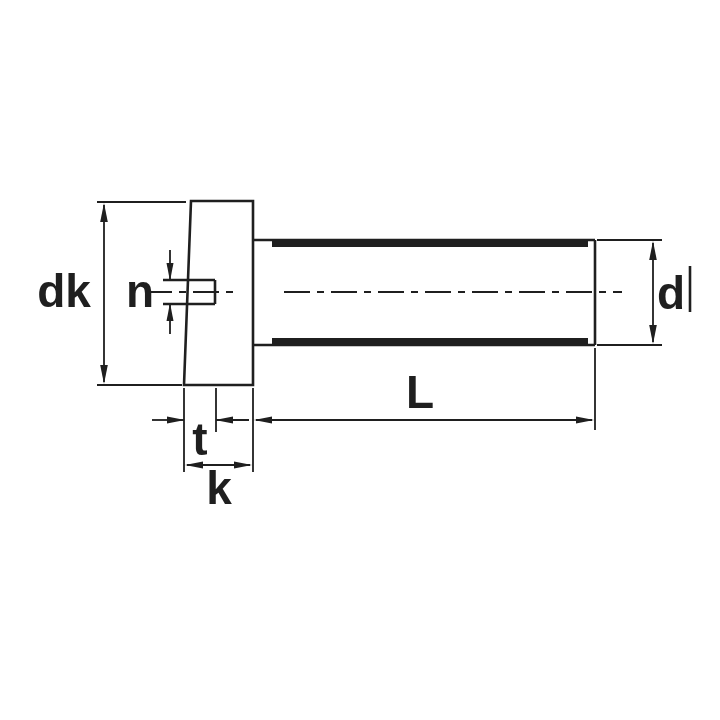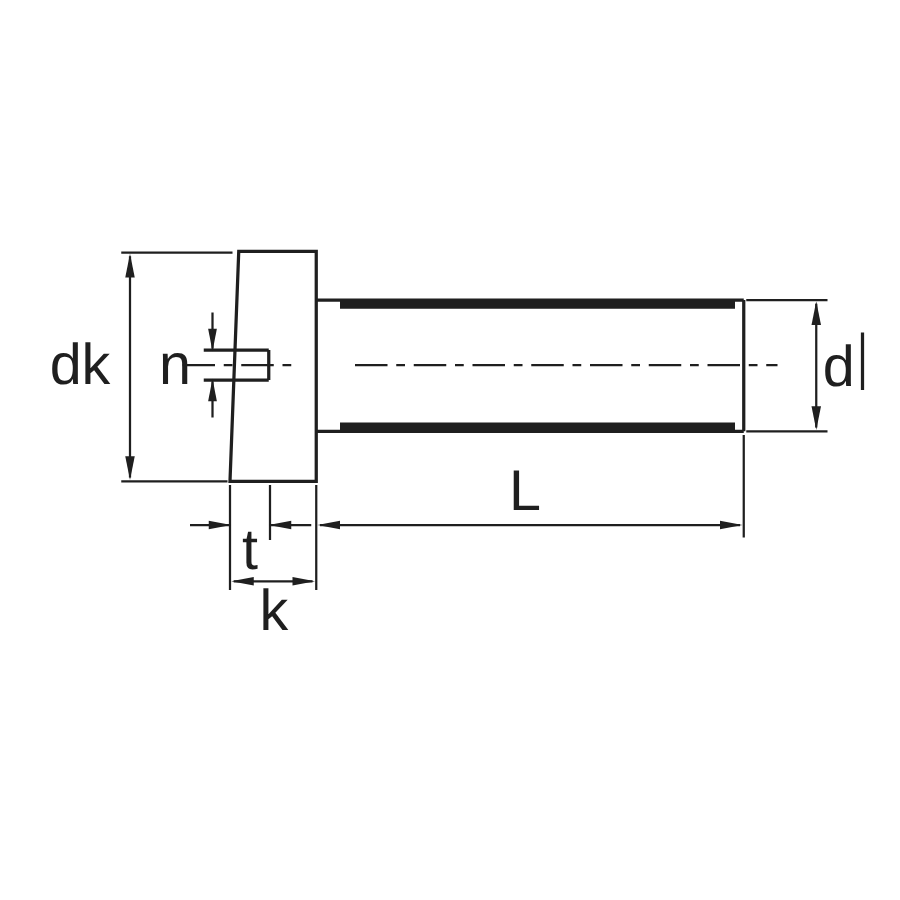--- a/index.html
+++ b/index.html
@@ -1,17 +1,17 @@
 <!DOCTYPE html>
 <html style="--ink: #1f1f1f; --bg: #ffffff;"><head>
 <meta charset="utf-8">
 <style>
   :root { --ink: #1f1f1f; --bg: #ffffff; }
   html, body { margin: 0; padding: 0; background: var(--bg); }
-  .stage { width: 720px; height: 636px; background: var(--bg); position: relative; overflow: hidden; }
+  .stage { width: 720px; height: 636px; background: var(--bg); position: relative; overflow: hidden; font-weight: bold; }
   svg { display: block; }
   .o    { stroke: var(--ink); stroke-width: 2.6; fill: none; }
   .fillw{ fill: var(--bg); }
   .fink { fill: var(--ink); stroke: none; }
   .dim  { stroke: var(--ink); stroke-width: 1.8; fill: none; }
   .cl   { stroke: var(--ink); stroke-width: 1.8; fill: none; stroke-dasharray: 26 7 7 7; }
   .lbl  { font-family: "Liberation Sans", sans-serif; font-size: 46px; fill: var(--ink);
           text-anchor: middle; }
 </style>
 </head>

